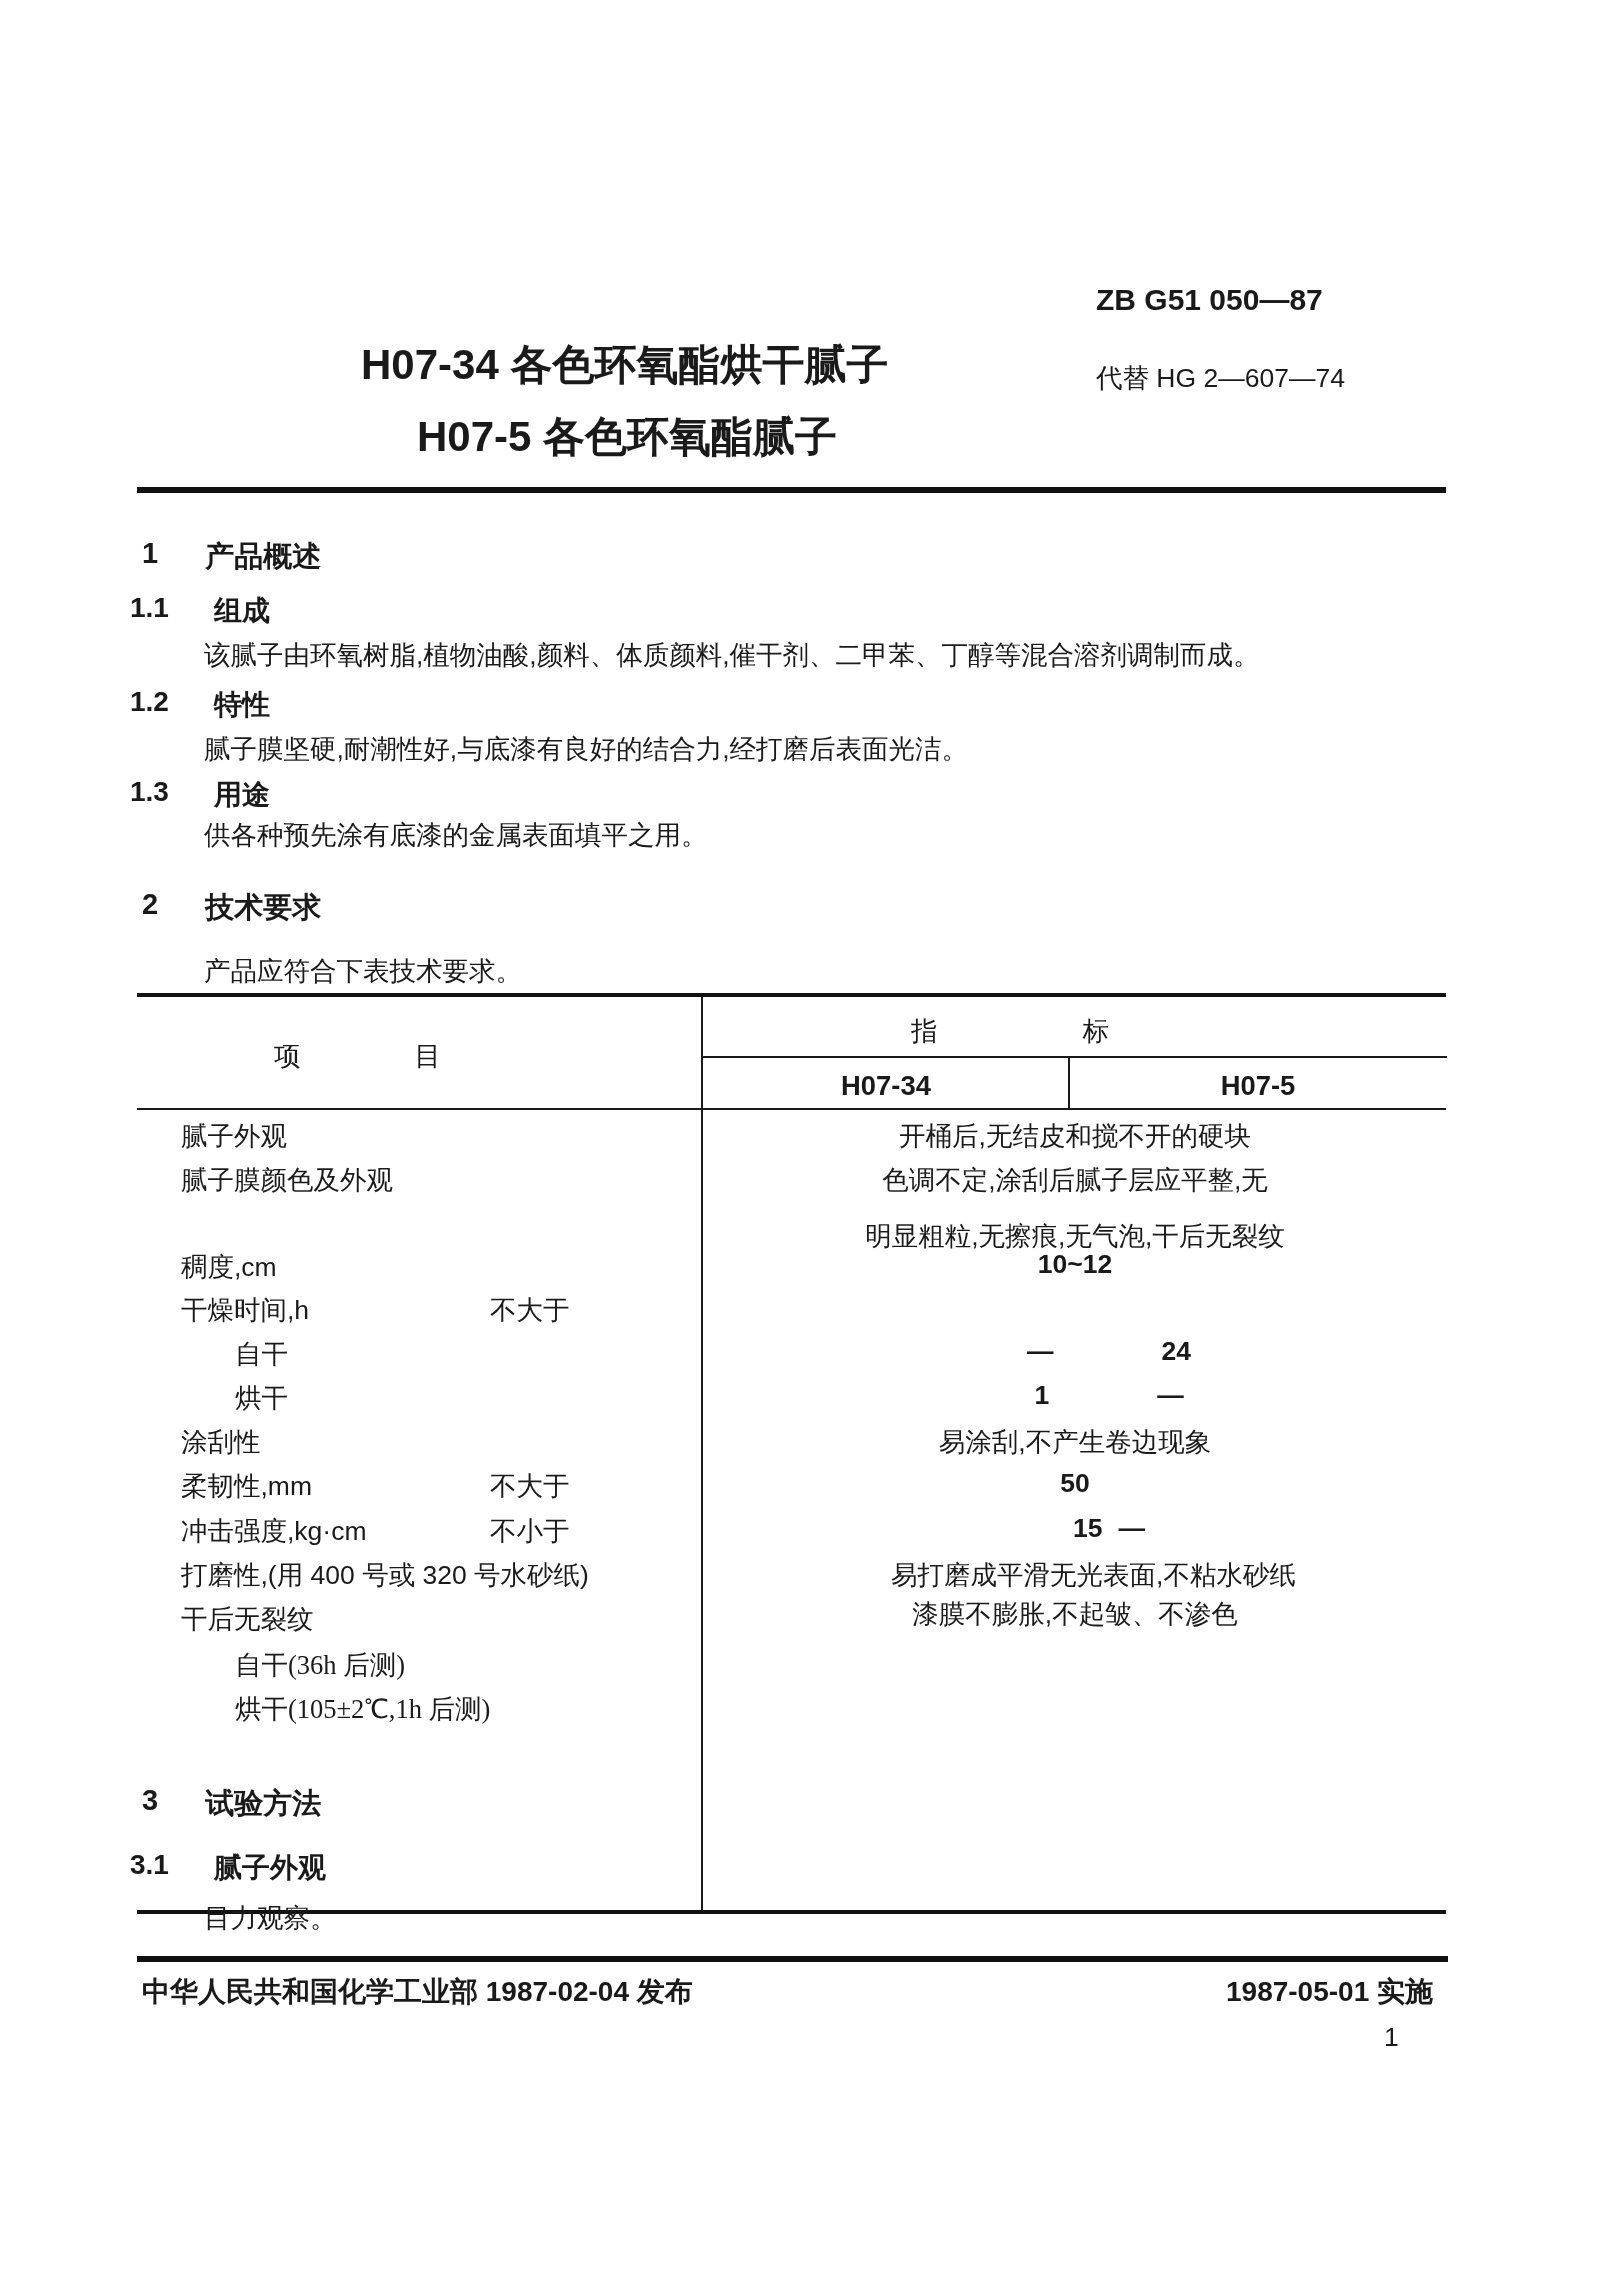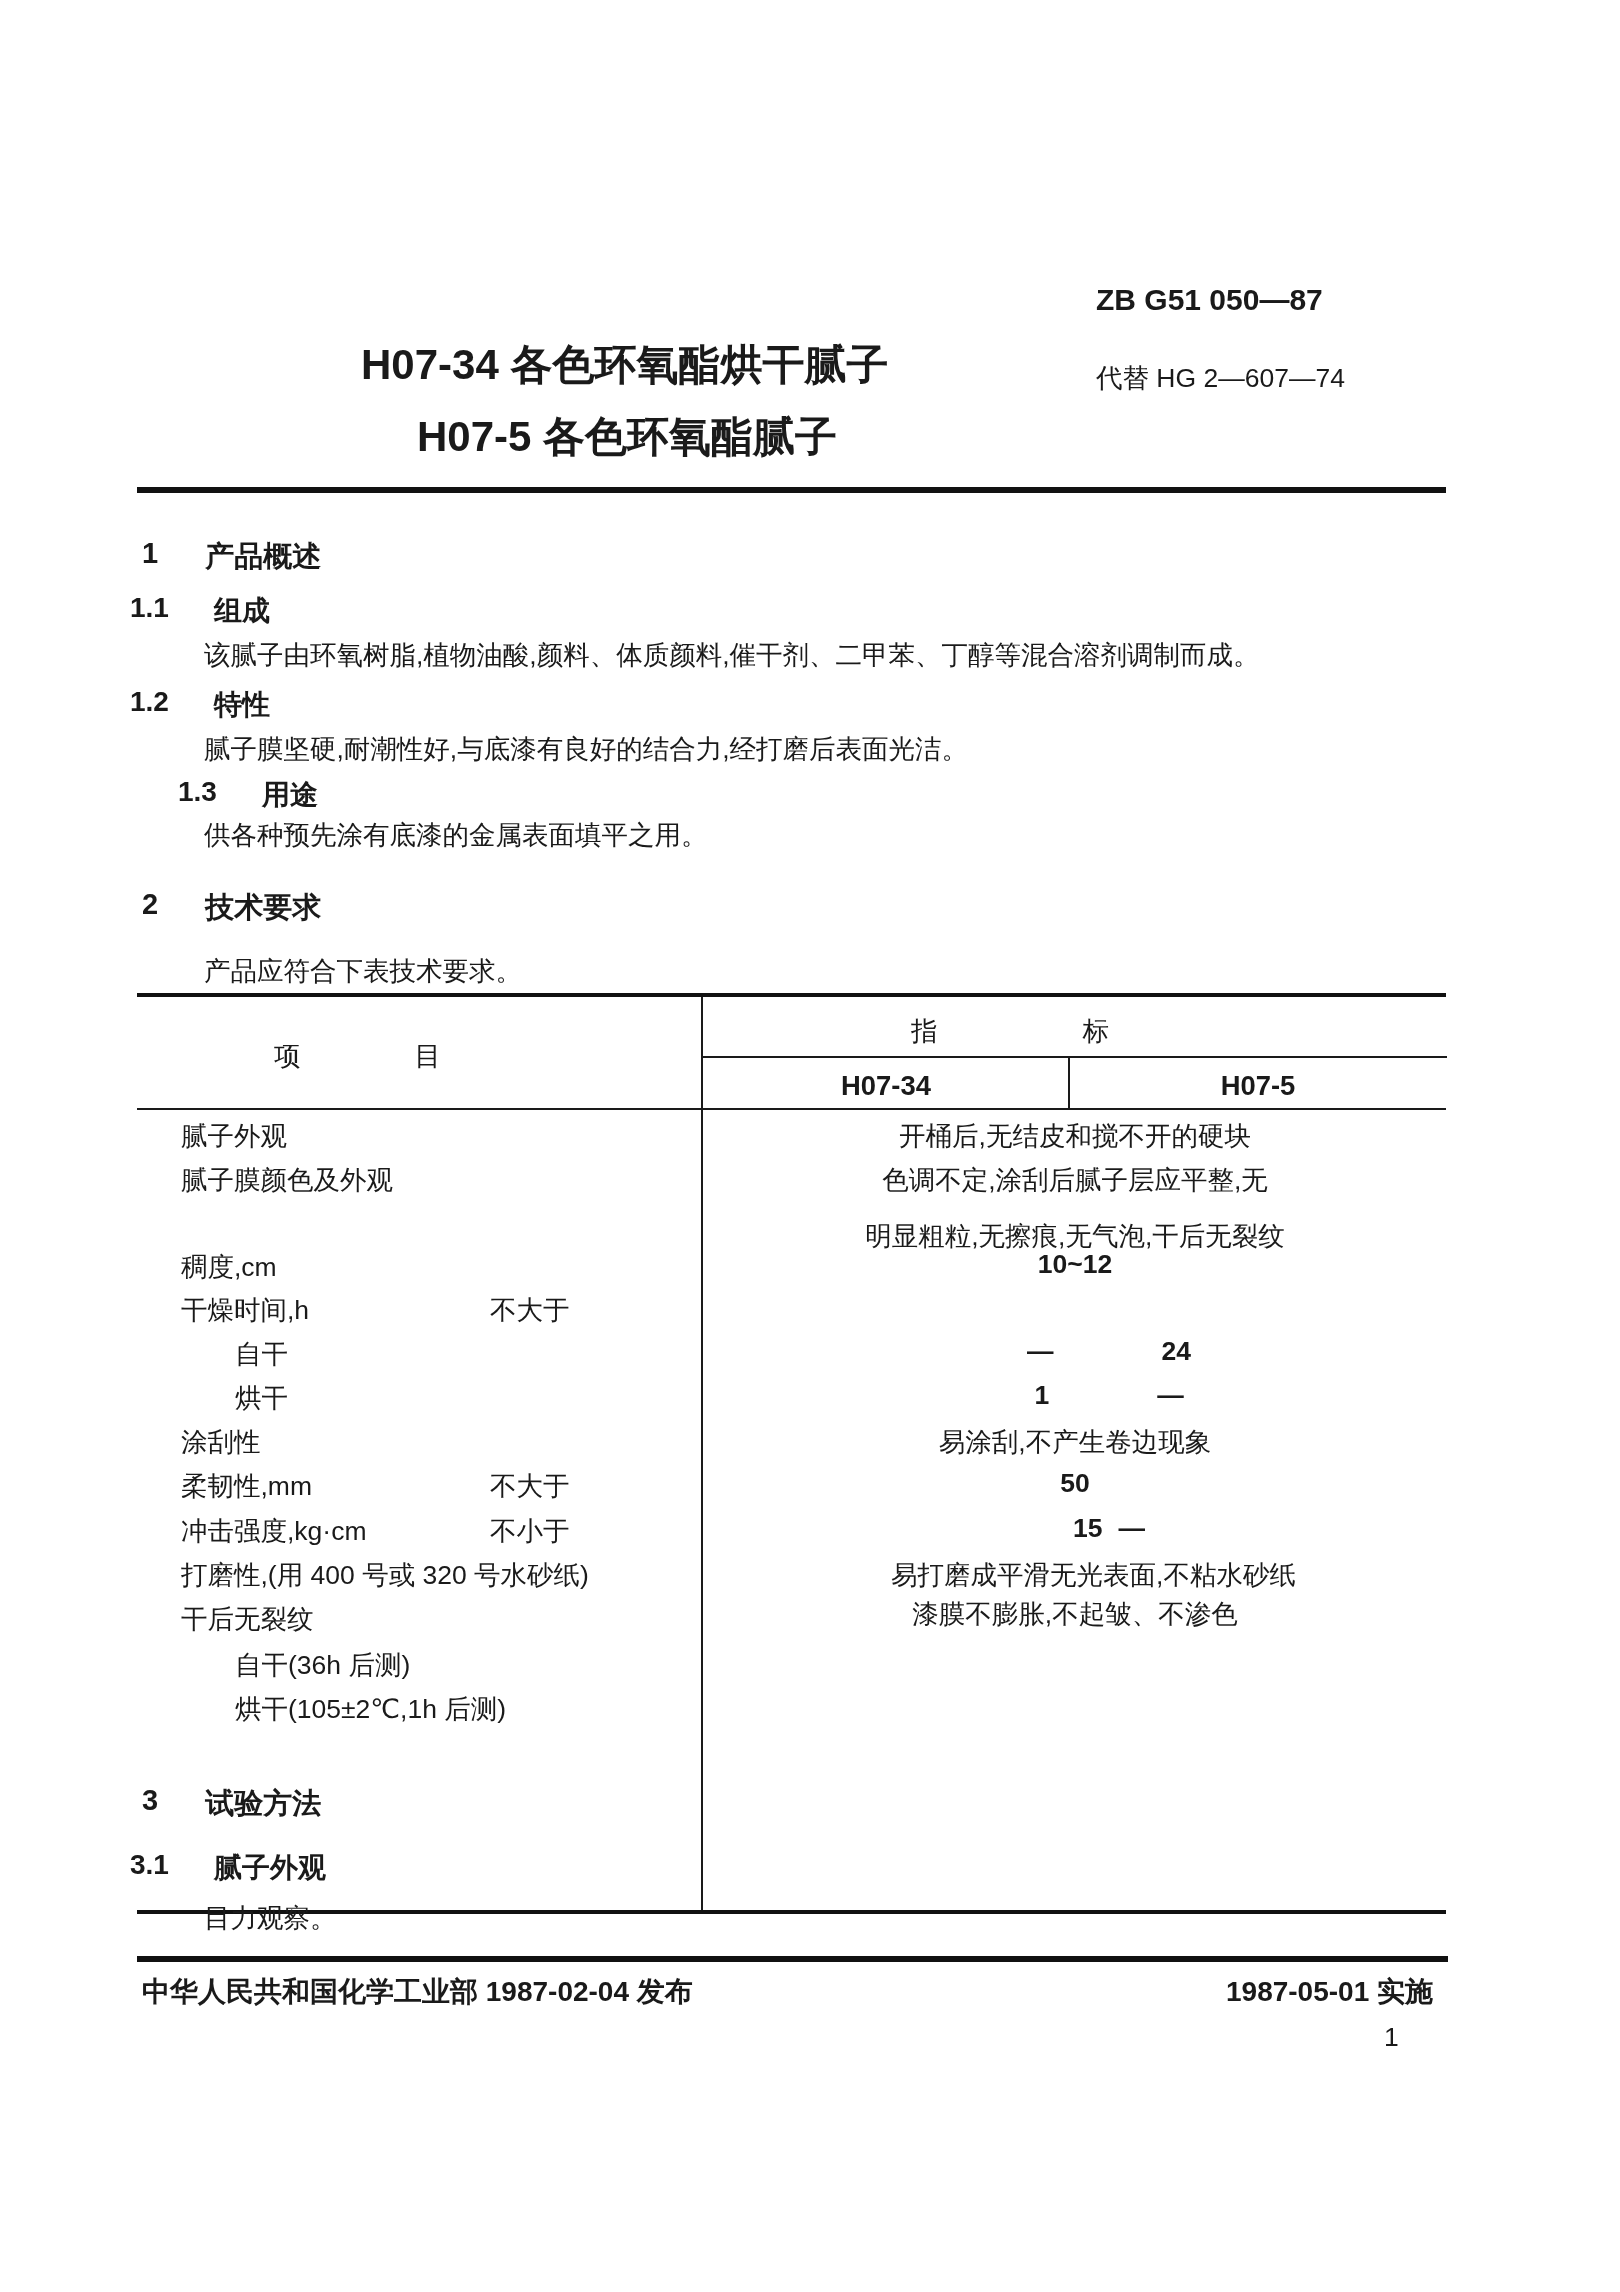--- a/index.html
+++ b/index.html
@@ -23,21 +23,21 @@
   
   .ttable{position:absolute;left:137px;top:993px;width:1309px;height:921px;
           border-top:4.9px solid #111;border-bottom:4.9px solid #111;}
   .vline{position:absolute;width:2px;background:#1a1a1a;}
   .hline{position:absolute;height:2px;background:#1a1a1a;}
   .th-item{position:absolute;left:137px;top:41px;font-size:26.5px;letter-spacing:114px;white-space:nowrap;}
   .th-index{position:absolute;left:774px;top:15.7px;font-size:26.5px;letter-spacing:145px;white-space:nowrap;}
   .th-col1{position:absolute;left:566px;top:73px;width:366px;text-align:center;font-size:27.4px;font-weight:bold;}
   .th-col2{position:absolute;left:933px;top:73px;width:376px;text-align:center;font-size:27.4px;font-weight:bold;}
   .tl{position:absolute;left:44px;font-size:26.5px;white-space:nowrap;}
-  .tl.ind{left:98px;}
+  .tl.ind{left:98px;font-family:Liberation Serif, serif;}
   .tq{position:absolute;left:353px;font-size:26.5px;white-space:nowrap;}
   .tv{position:absolute;left:566px;width:744px;text-align:center;font-size:26.5px;white-space:nowrap;}
   .tsplit{position:absolute;left:600px;width:744px;display:flex;justify-content:center;gap:108px;
           font-size:26.5px;white-space:nowrap;}
   .num{font-weight:bold;}
 
   
   .footer-rule{position:absolute;left:137px;top:1956px;width:1311px;height:5.9px;background:#111;}
   .footer-left{position:absolute;left:142px;top:1973px;font-size:28px;font-weight:bold;white-space:nowrap;}
   .footer-right{position:absolute;left:1127px;top:1973px;width:306px;text-align:right;
@@ -62,21 +62,21 @@
   <div class="h-sub" style="left:130px;top:592px;">
     <span>1.1</span>
     <span>组成</span>
   </div>
   <div class="body-p" style="top:637px;">该腻子由环氧树脂,植物油酸,颜料、体质颜料,催干剂、二甲苯、丁醇等混合溶剂调制而成。</div>
   <div class="h-sub" style="left:130px;top:686px;">
     <span>1.2</span>
     <span>特性</span>
   </div>
   <div class="body-p" style="top:731px;">腻子膜坚硬,耐潮性好,与底漆有良好的结合力,经打磨后表面光洁。</div>
-  <div class="h-sub" style="left:130px;top:776px;margin-left:48px;">
+  <div class="h-sub" style="left:130px;top:776px;">
     <span>1.3</span>
     <span>用途</span>
   </div>
   <div class="body-p" style="top:817px;">供各种预先涂有底漆的金属表面填平之用。</div>
 
   <div class="h-sec" style="left:142px;top:888px;">
     <span>2</span>
     <span>技术要求</span>
   </div>
   <div class="body-p" style="top:953px;">产品应符合下表技术要求。</div>

